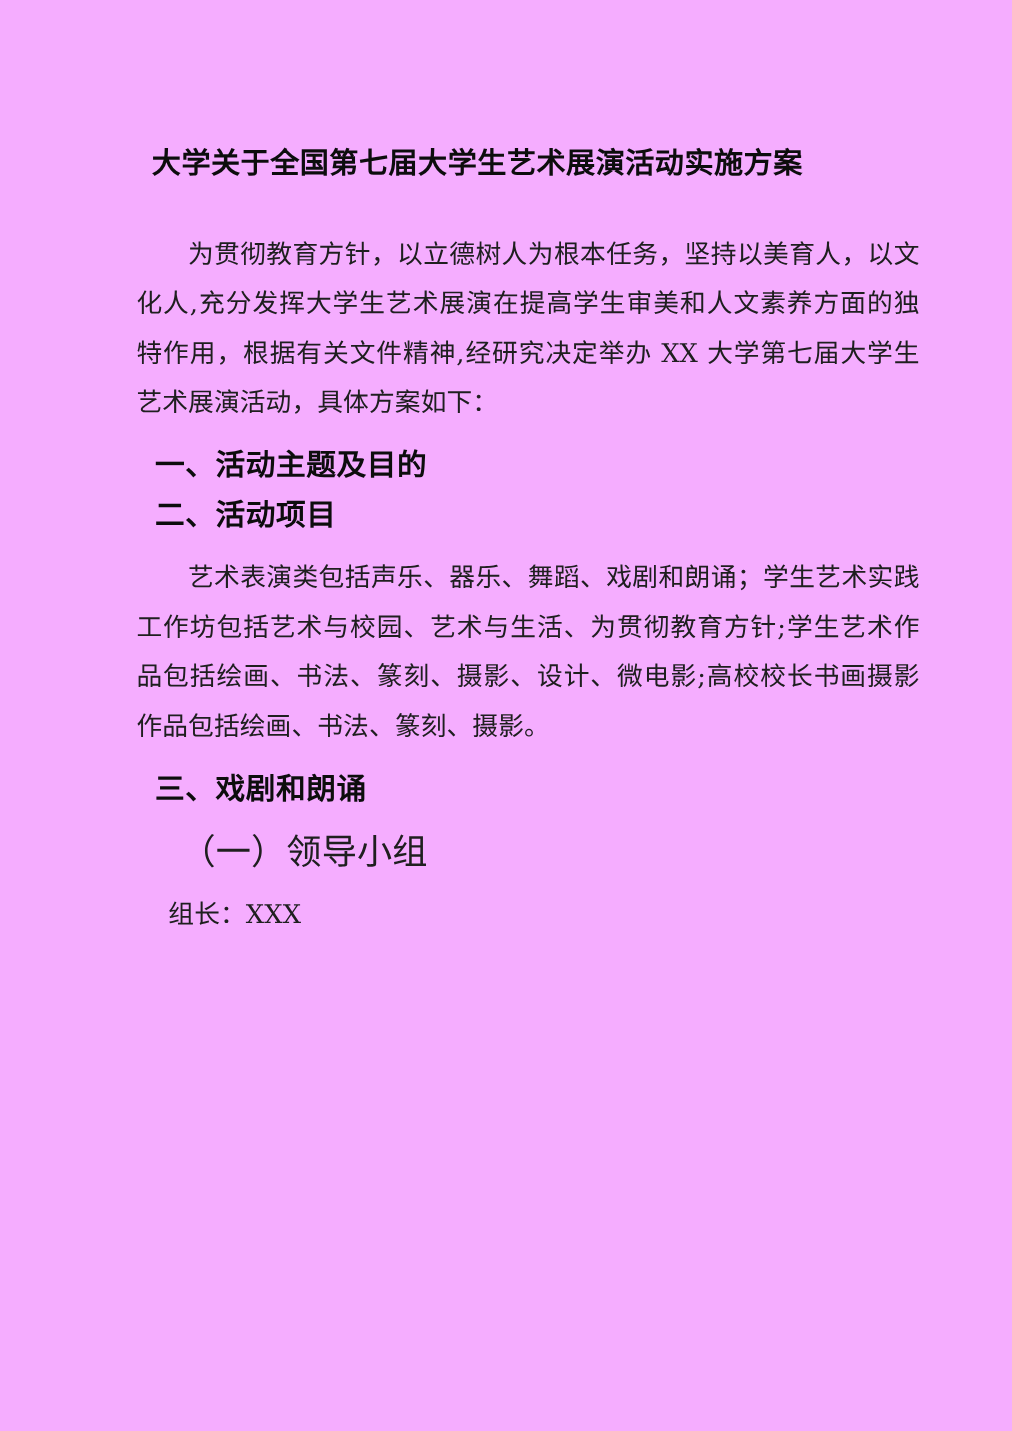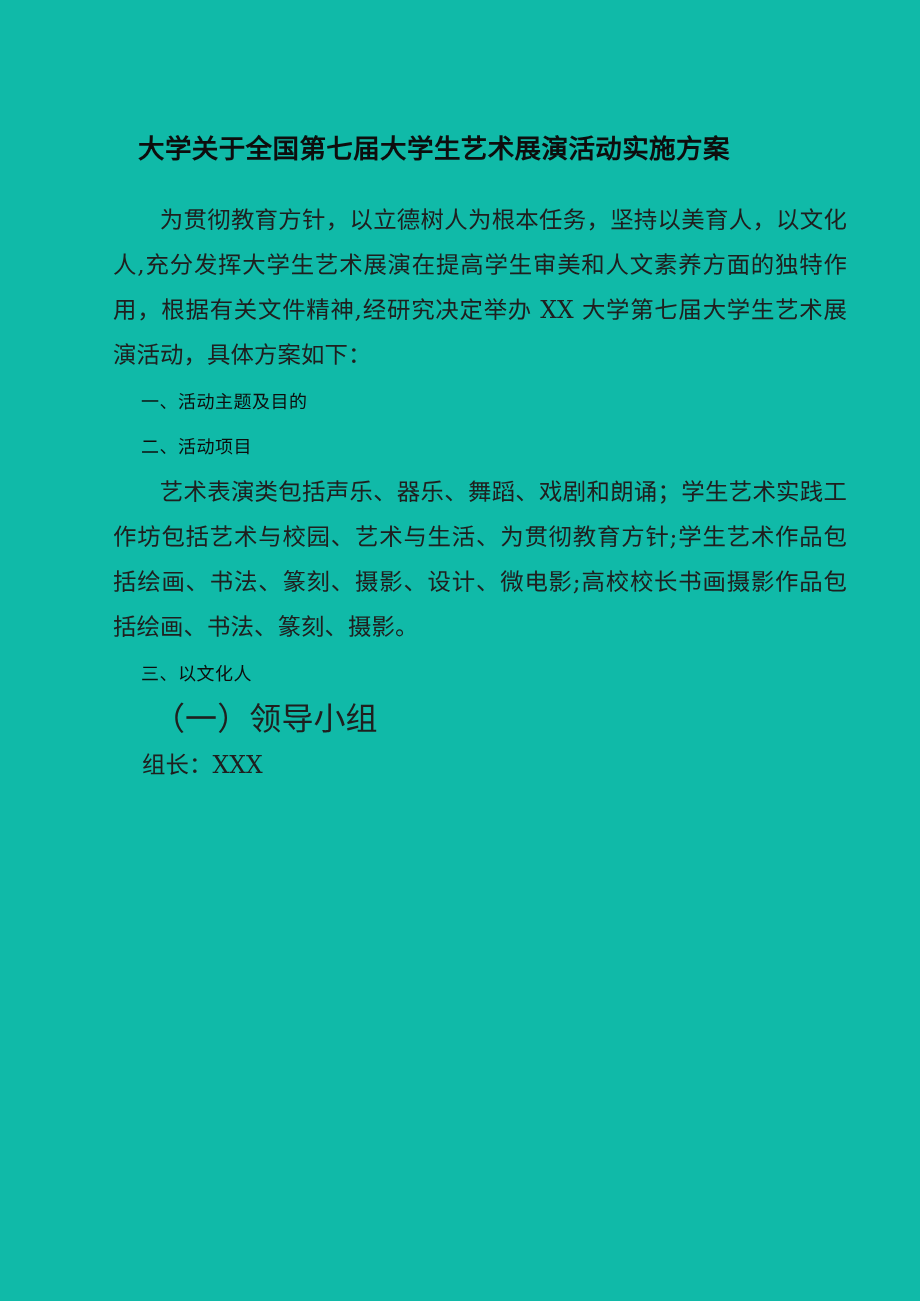--- a/index.html
+++ b/index.html
@@ -15,21 +15,21 @@
     overflow: hidden;
     font-family: "Liberation Serif", "DejaVu Serif", serif;
     color: #1a1a1a;
     -webkit-font-smoothing: antialiased;
   }
 
   .page {
     position: relative;
     width: 920px;
     height: 1301px;
-    background: #14b8a6;
+    background: #f0abfc;
     box-sizing: border-box;
   }
 
   
   .doc-body {
     position: absolute;
     left: 112px;
     top: 0;
     width: 736px;
   }
@@ -48,32 +48,32 @@
     padding-top: 129px;
     padding-left: 26px;
     white-space: nowrap;
   }
 
   
   .section-heading {
     margin: 0;
     padding: 0;
     font-family: "DejaVu Sans", "Liberation Sans", sans-serif;
-    font-weight: 400;
-    font-size: 18px;
+    font-weight: 700;
+    font-size: 27px;
     line-height: 45px;
     letter-spacing: 0.5px;
     color: #111111;
     padding-left: 29px;
     white-space: nowrap;
   }
 
   
   .para {
-    margin: 1px;
+    margin: 12px;
     padding: 0;
     font-family: "DejaVu Serif", "Liberation Serif", serif;
     font-size: 23.4px;
     line-height: 45px;
     color: #232323;
     text-align: justify;
     text-justify: inter-character;
     text-align-last: left;
     letter-spacing: 0.1px;
     text-indent: 2em;
@@ -114,20 +114,20 @@
 
     <h2 class="section-heading">一、活动主题及目的</h2>
 
 
 
     <h2 class="section-heading">二、活动项目</h2>
 
 
     <p class="para">艺术表演类包括声乐、器乐、舞蹈、戏剧和朗诵；学生艺术实践工作坊包括艺术与校园、艺术与生活、为贯彻教育方针;学生艺术作品包括绘画、书法、篆刻、摄影、设计、微电影;高校校长书画摄影作品包括绘画、书法、篆刻、摄影。</p>
 
-    <h2 class="section-heading">三、以文化人</h2>
+    <h2 class="section-heading">三、戏剧和朗诵</h2>
 
     <p class="para sub-item">（一）领导小组</p>
 
     <p class="para no-indent">组长：XXX</p>
 
   </div>
 </div>
 
 </body></html>

